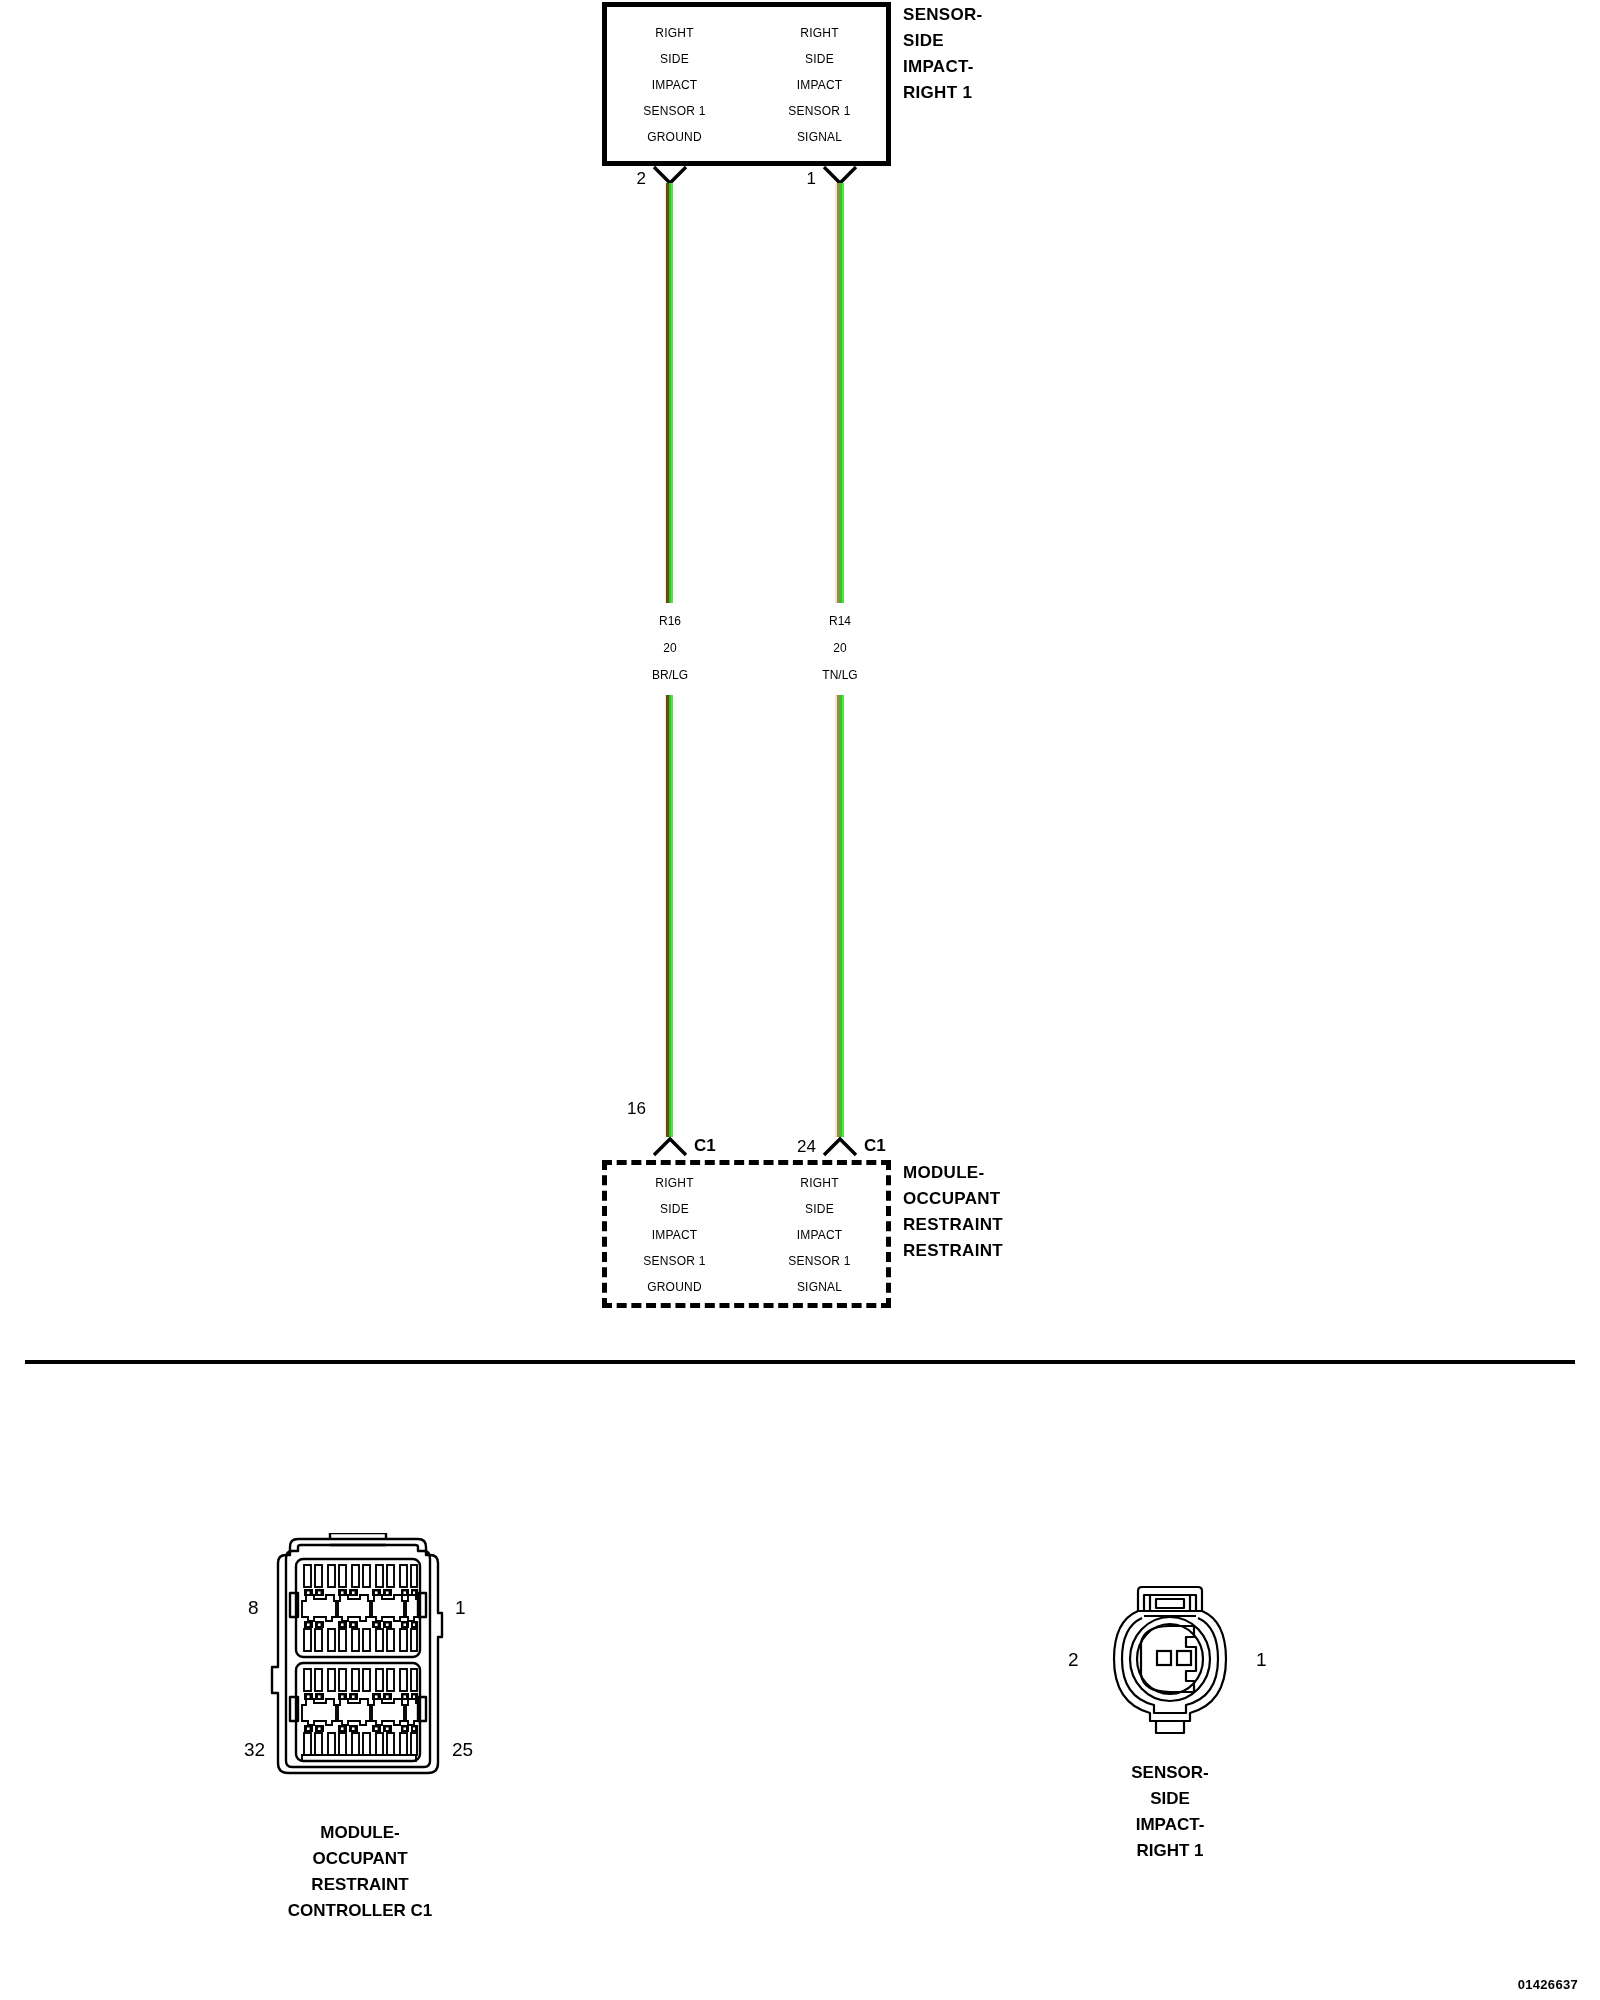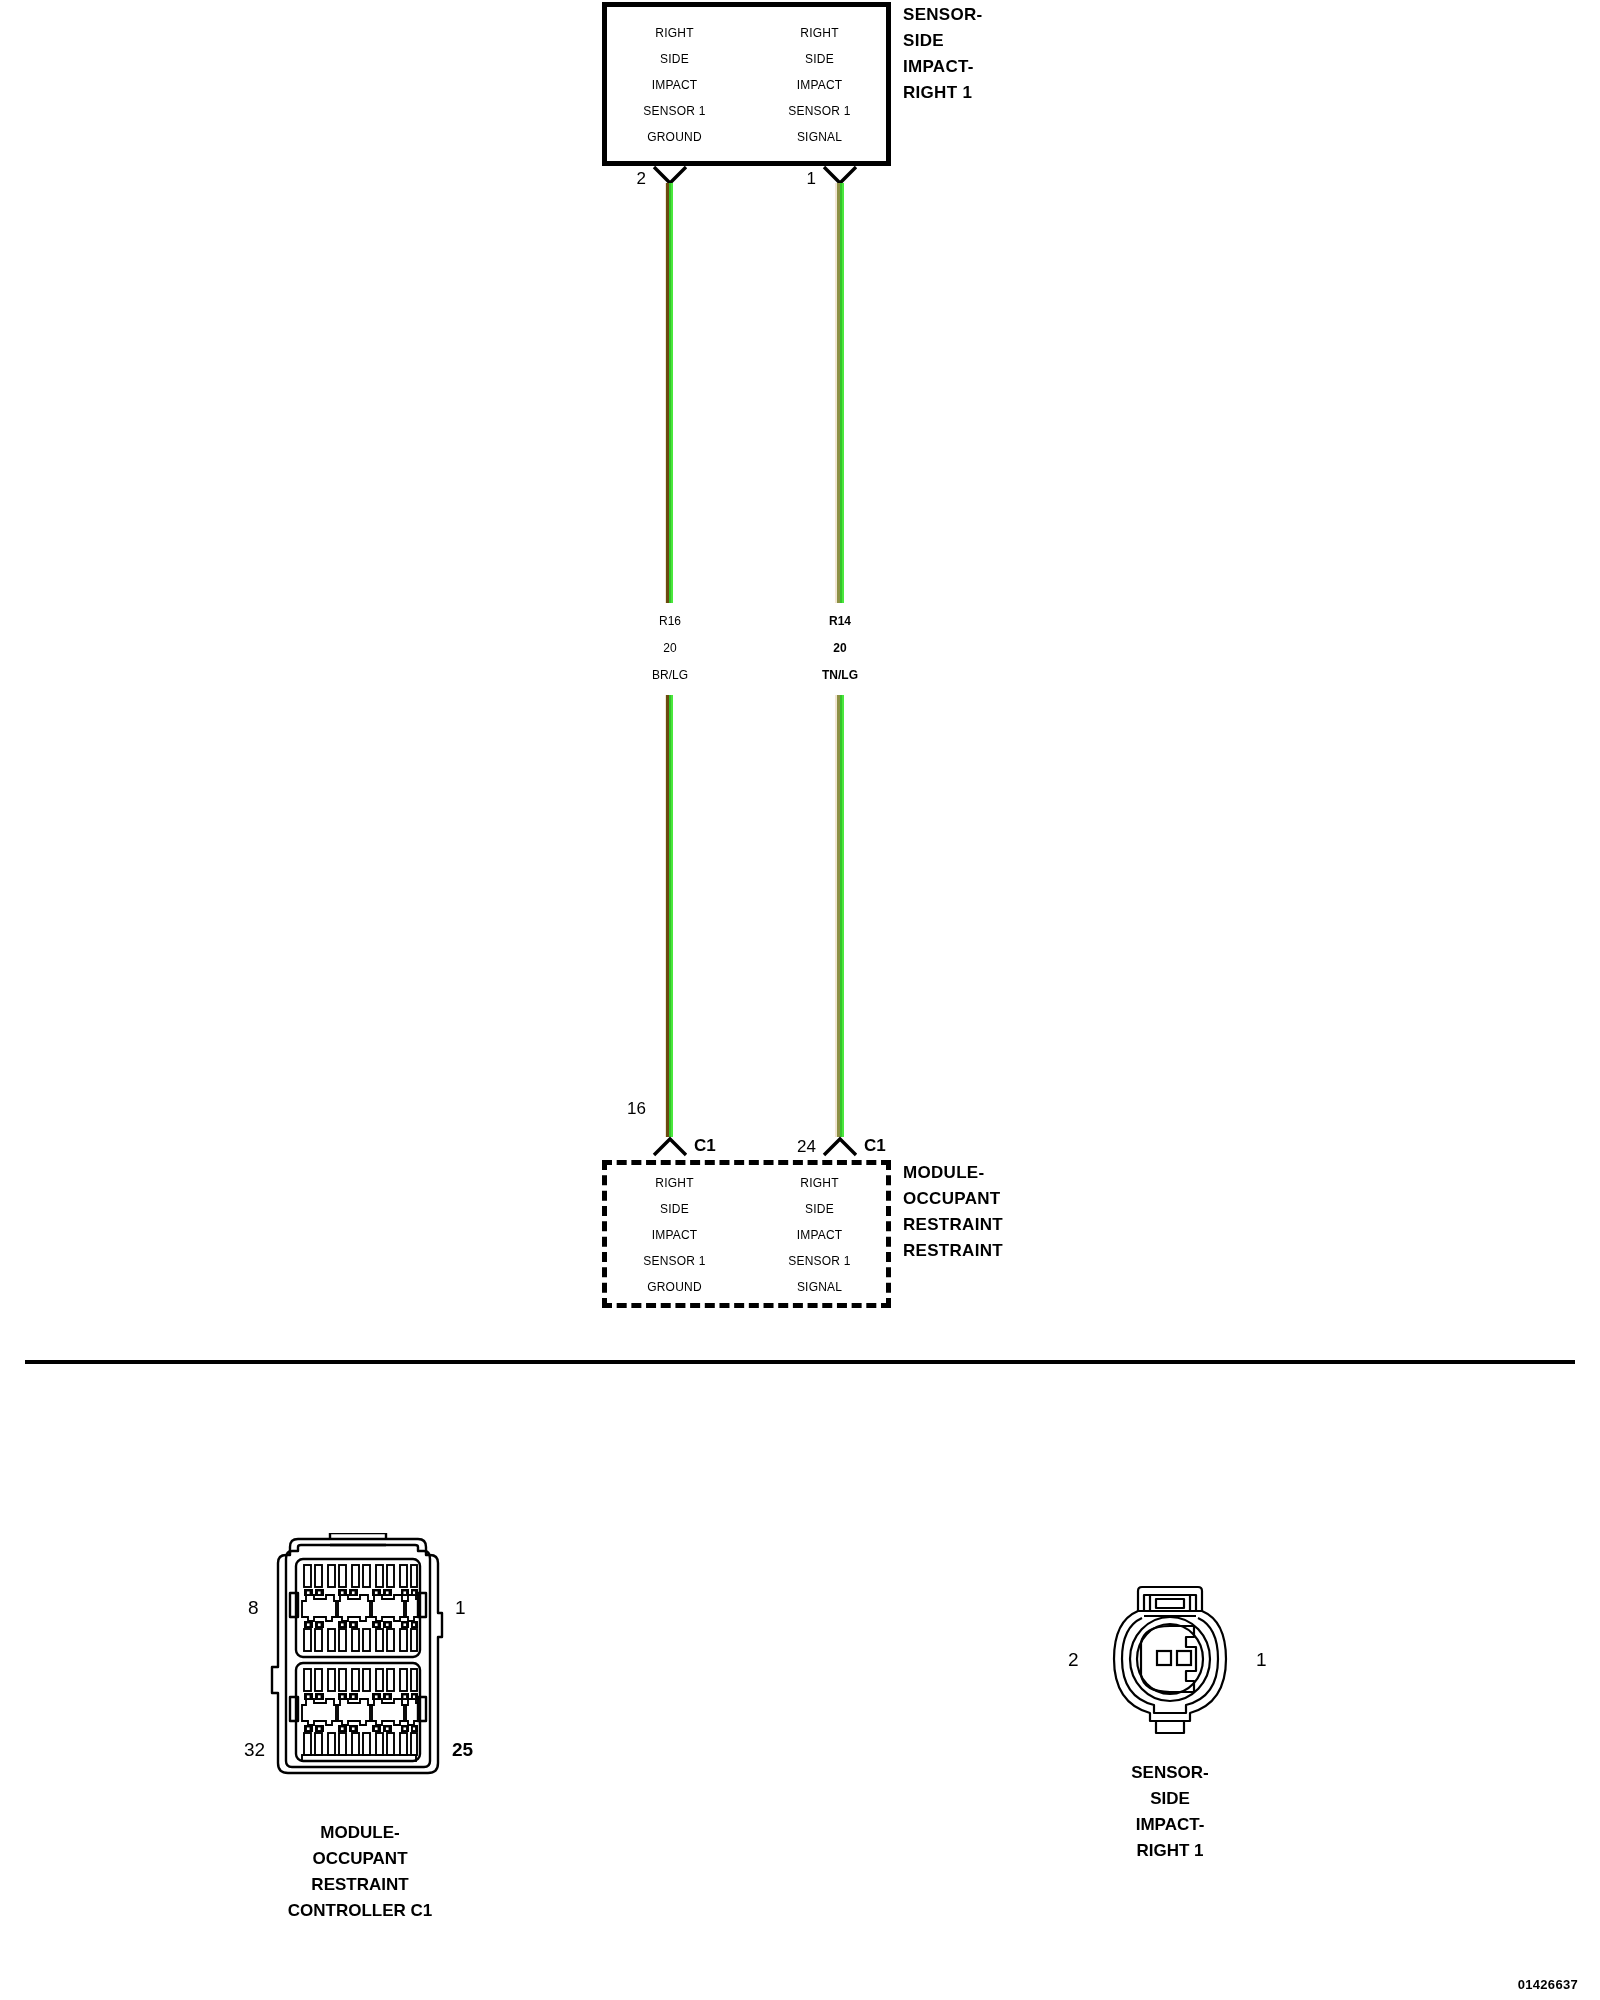--- a/index.html
+++ b/index.html
@@ -198,21 +198,21 @@
     </div>
   <div class="wire tn-lg" style="left:835px; top:183px; height:420px;">
       <div class="wire-inner"></div>
     </div>
 
   <div class="wire-id" style="left:595px; top:608px; width:150px;">
     <div>R16</div>
     <div>20</div>
     <div>BR/LG</div>
   </div>
-  <div class="wire-id" style="left:765px; top:608px; width:150px;font-weight:bold;">
+  <div class="wire-id" style="left:765px; top:608px; width:150px;">
     <div>R14</div>
     <div>20</div>
     <div>TN/LG</div>
   </div>
 
   <div class="wire br-lg" style="left:665px; top:695px; height:442px;">
       <div class="wire-inner"></div>
     </div>
   <div class="wire tn-lg" style="left:835px; top:695px; height:442px;">
       <div class="wire-inner"></div>
@@ -435,21 +435,21 @@
     </g>
 
     <g fill="none" stroke="#000" stroke-width="1.9">
       <rect x="34" y="222" width="114" height="6"></rect>
     </g>
   </svg>
 
   <div class="conn-pin-label" style="left:248px; top:1598px;">8</div>
   <div class="conn-pin-label" style="left:455px; top:1598px;">1</div>
   <div class="conn-pin-label" style="left:244px; top:1740px;">32</div>
-  <div class="conn-pin-label" style="left:452px; top:1740px;font-weight:bold;">25</div>
+  <div class="conn-pin-label" style="left:452px; top:1740px;">25</div>
 
   <div class="conn-caption" style="left:210px; top:1820px; width:300px;">
     <div>MODULE-</div>
     <div>OCCUPANT</div>
     <div>RESTRAINT</div>
     <div>CONTROLLER C1</div>
   </div>
 
   <svg class="conn-view" style="left:1100px; top:1585px;" width="140" height="152" viewBox="0 0 140 152">
     <g fill="none" stroke="#000" stroke-width="2.2" stroke-linejoin="round">

